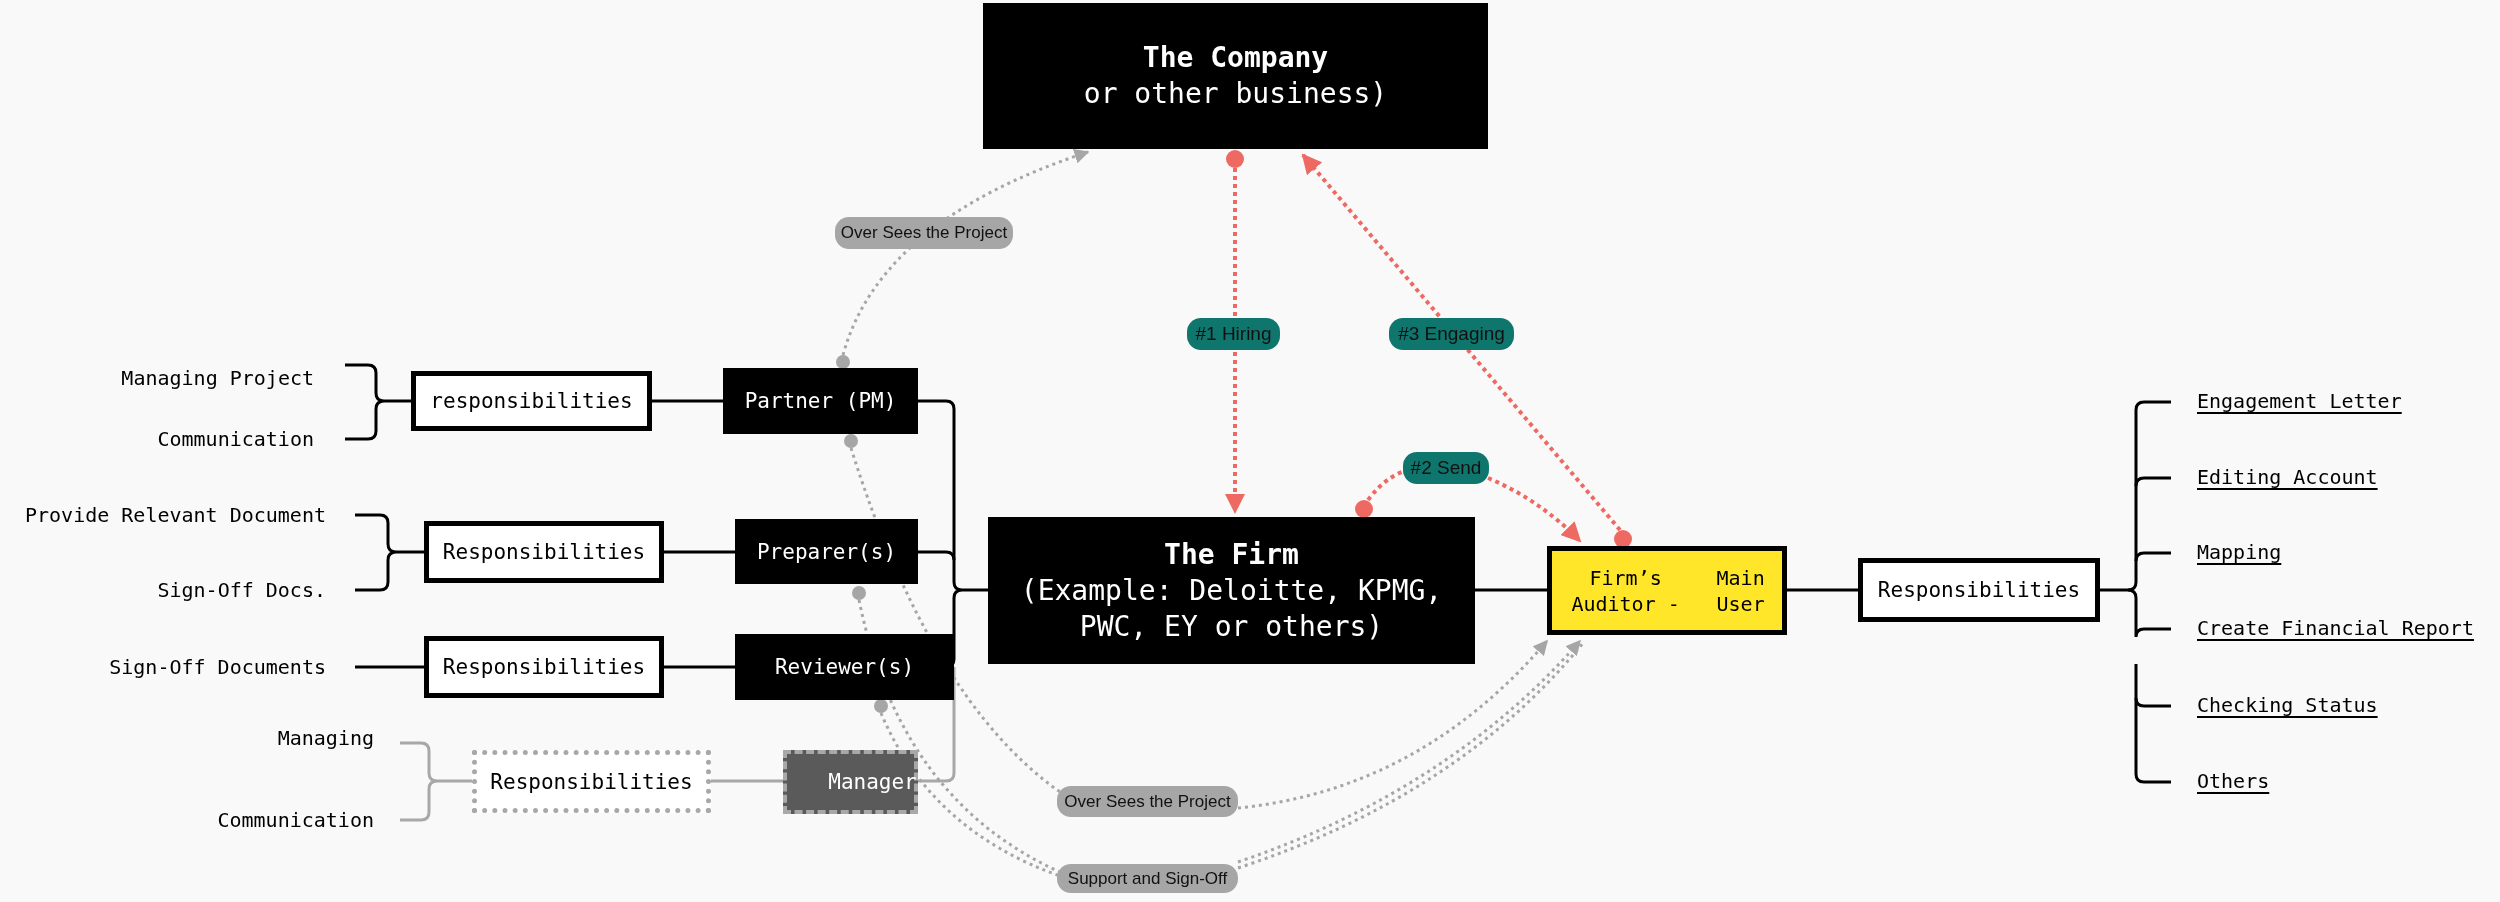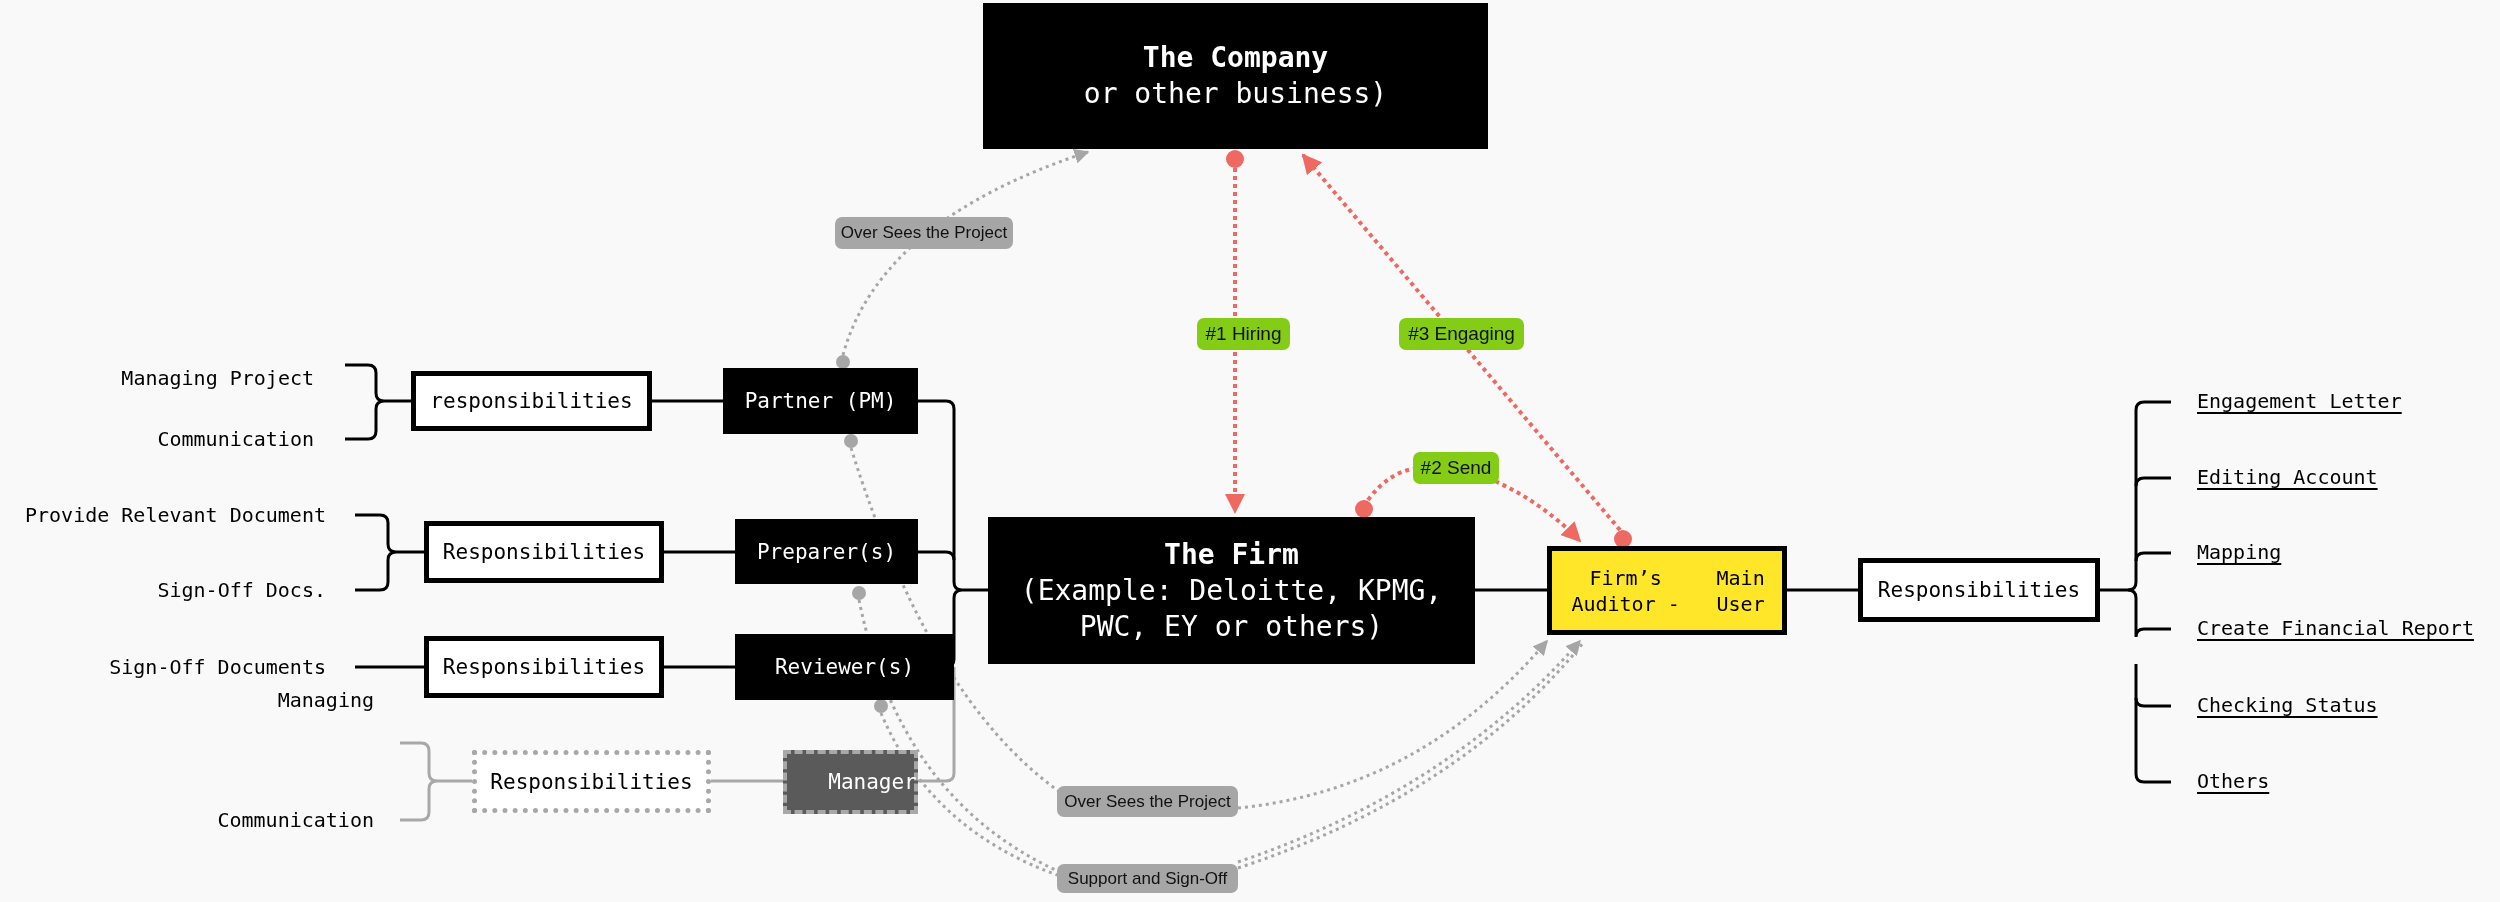--- a/index.html
+++ b/index.html
@@ -11,23 +11,23 @@
   .big { font-size: 28px; line-height: 36px; flex-direction: column; }
   .big .t { font-weight: bold; }
   .role { font-size: 21px; }
   .resp { background: #fff; border: 5px solid #000; color: #000; font-size: 21px; }
   .resp.dotted { border: 5px dotted #a8a8a8; }
   .manager { background: #5a5a5a; color: #fff; border: 4px dashed #a8a8a8; font-size: 21px; }
   .auditor { background: #ffe629; border: 5px solid #000; color: #000; font-size: 20px; line-height: 26px; flex-direction: row; }
   .txt { position: absolute; font-size: 20px; color: #000; white-space: nowrap; }
   .txt.right { text-align: right; }
   .link { text-decoration: underline; text-underline-offset: 4px; cursor: pointer; }
-  .tag { position: absolute; border-radius: 7px; font-family: "Liberation Sans", sans-serif; font-size: 19px; color: #111;
+  .tag { position: absolute; border-radius: 14px; font-family: "Liberation Sans", sans-serif; font-size: 19px; color: #111;
          display: flex; align-items: center; justify-content: center; white-space: nowrap; }
-  .tag.red { background: #84cc16; margin-left: 10px; }
+  .tag.red { background: #0f766e; }
   .tag.gray { background: #a6a6a6; font-size: 17px; }
 </style>
 </head>
 <body>
 
 <svg class="wires" viewBox="0 0 2500 902">
   <defs>
     <marker id="arrRed" viewBox="0 0 10 10" refX="9" refY="5" markerWidth="5" markerHeight="5" orient="auto-start-reverse">
       <path d="M0,0 L10,5 L0,10 z" fill="#ee6961"></path>
     </marker>
@@ -161,21 +161,21 @@
 </div>
 <div class="node resp dotted" style="left:472px;top:750px;width:239px;height:63px;">
   <span>Responsibilities</span>
 </div>
 
 <div class="txt right" style="right:2186px;top:366px;">Managing Project</div>
 <div class="txt right" style="right:2186px;top:427px;">Communication</div>
 <div class="txt right" style="right:2174px;top:503px;">Provide Relevant Document</div>
 <div class="txt right" style="right:2174px;top:578px;">Sign-Off Docs.</div>
 <div class="txt right" style="right:2174px;top:655px;">Sign-Off Documents</div>
-<div class="txt right" style="right:2126px;top:688px;">Managing</div>
+<div class="txt right" style="right:2126px;top:726px;">Managing</div>
 <div class="txt right" style="right:2126px;top:808px;">Communication</div>
 
 <div class="tag red" style="left:1187px;top:318px;width:93px;height:32px;">#1 Hiring</div>
 <div class="tag red" style="left:1389px;top:318px;width:125px;height:32px;">#3 Engaging</div>
 <div class="tag red" style="left:1403px;top:452px;width:86px;height:32px;">#2 Send</div>
 <div class="tag gray" style="left:835px;top:217px;width:178px;height:32px;">Over Sees the Project</div>
 <div class="tag gray" style="left:1057px;top:786px;width:181px;height:31px;">Over Sees the Project</div>
 <div class="tag gray" style="left:1057px;top:864px;width:181px;height:29px;">Support and Sign-Off</div>
 
 </body></html>

